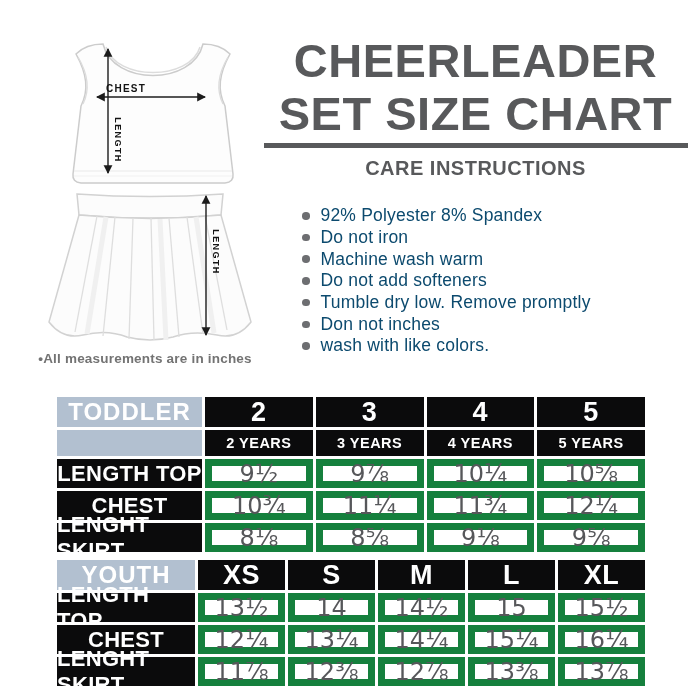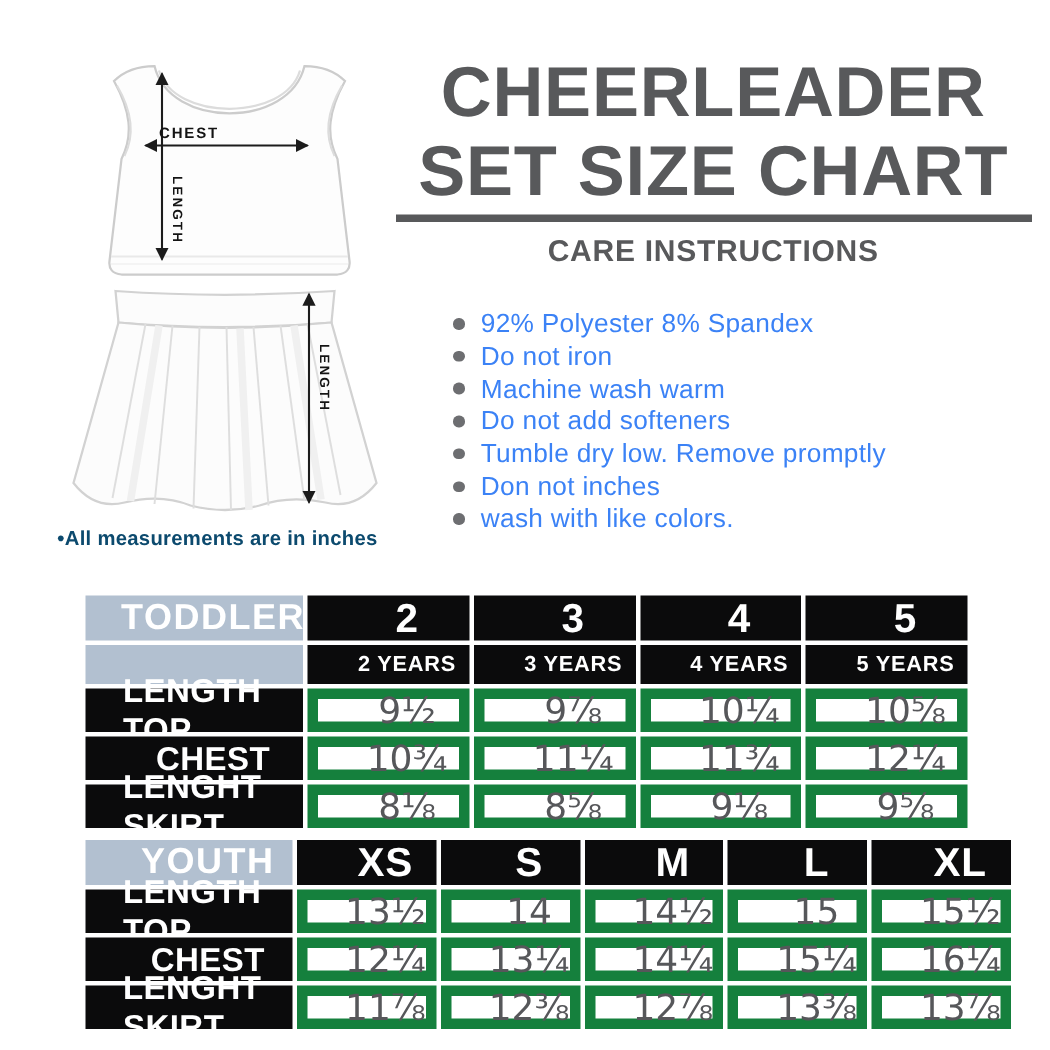--- a/index.html
+++ b/index.html
@@ -12,52 +12,52 @@
 
   
   #garment { position:absolute; left:25px; top:10px; width:250px; height:330px; }
   .svg-label {
     font-family:"Liberation Sans", sans-serif;
     font-size:10px; font-weight:bold; letter-spacing:1.2px; fill:#141414;
   }
   .svg-label-v { font-size:9px; letter-spacing:1.4px; }
   #measure-note {
     position:absolute; left:25px; top:337px; width:240px; text-align:center;
-    font-size:13.5px; font-weight:bold; color:#0c4a6e; letter-spacing:0.2px;
+    font-size:13.5px; font-weight:bold; color:#737373; letter-spacing:0.2px;
   }
 
   
   #title-block {
     position:absolute; left:263px; top:20px; width:425px; text-align:center;
     color:#58595b; font-weight:bold; font-size:47px; line-height:53px; letter-spacing:0.5px;
   }
   #title-rule {
     position:absolute; left:264px; top:129px; width:424px; height:5px; background:#58595b;
   }
   #care-title {
     position:absolute; left:263px; top:143px; width:425px; text-align:center;
     color:#58595b; font-weight:bold; font-size:20px; letter-spacing:0.5px;
   }
   #care-list { position:absolute; left:302px; top:191px; width:386px; list-style:none; }
   #care-list li {
     display:flex; align-items:center; height:21.7px;
-    font-size:17.5px; color:#3b82f6; letter-spacing:0.2px;
+    font-size:17.5px; color:#0c4a6e; letter-spacing:0.2px;
   }
   .bullet-dot {
     width:7.5px; height:7.5px; border-radius:50%; background:#6d6e71;
     margin-right:11px; flex:none;
   }
 
   
   .size-table {
     position:absolute; left:57px; width:588px; display:grid; gap:3px; background:#ffffff;
   }
   #toddler-table { top:383px; grid-template-columns:145px repeat(4,1fr); grid-template-rows:30px 26px 29px 29px 29px; }
   #youth-table   { top:546px; grid-template-columns:138px repeat(5,1fr); grid-template-rows:30px 29px 29px 29px; }
-  .cell { display:flex; align-items:center; justify-content:center;padding-left:25px; }
+  .cell { display:flex; align-items:center; justify-content:center; }
   .c-blue  { background:#b2c0d0; color:#ffffff; font-weight:bold; font-size:24px; letter-spacing:1px; }
   .c-black { background:#0b0b0c; color:#ffffff; font-weight:bold; }
   .c-size  { font-size:27px; letter-spacing:0.5px; }
   .c-sub   { font-size:14.5px; letter-spacing:0.5px; }
   .c-label { font-size:22px; letter-spacing:0.3px; }
   .c-value {
     background:#ffffff; border:7px solid #15803d; color:#56575a;
     font-family:"DejaVu Sans", sans-serif; font-size:24px;
   }
 </style>

